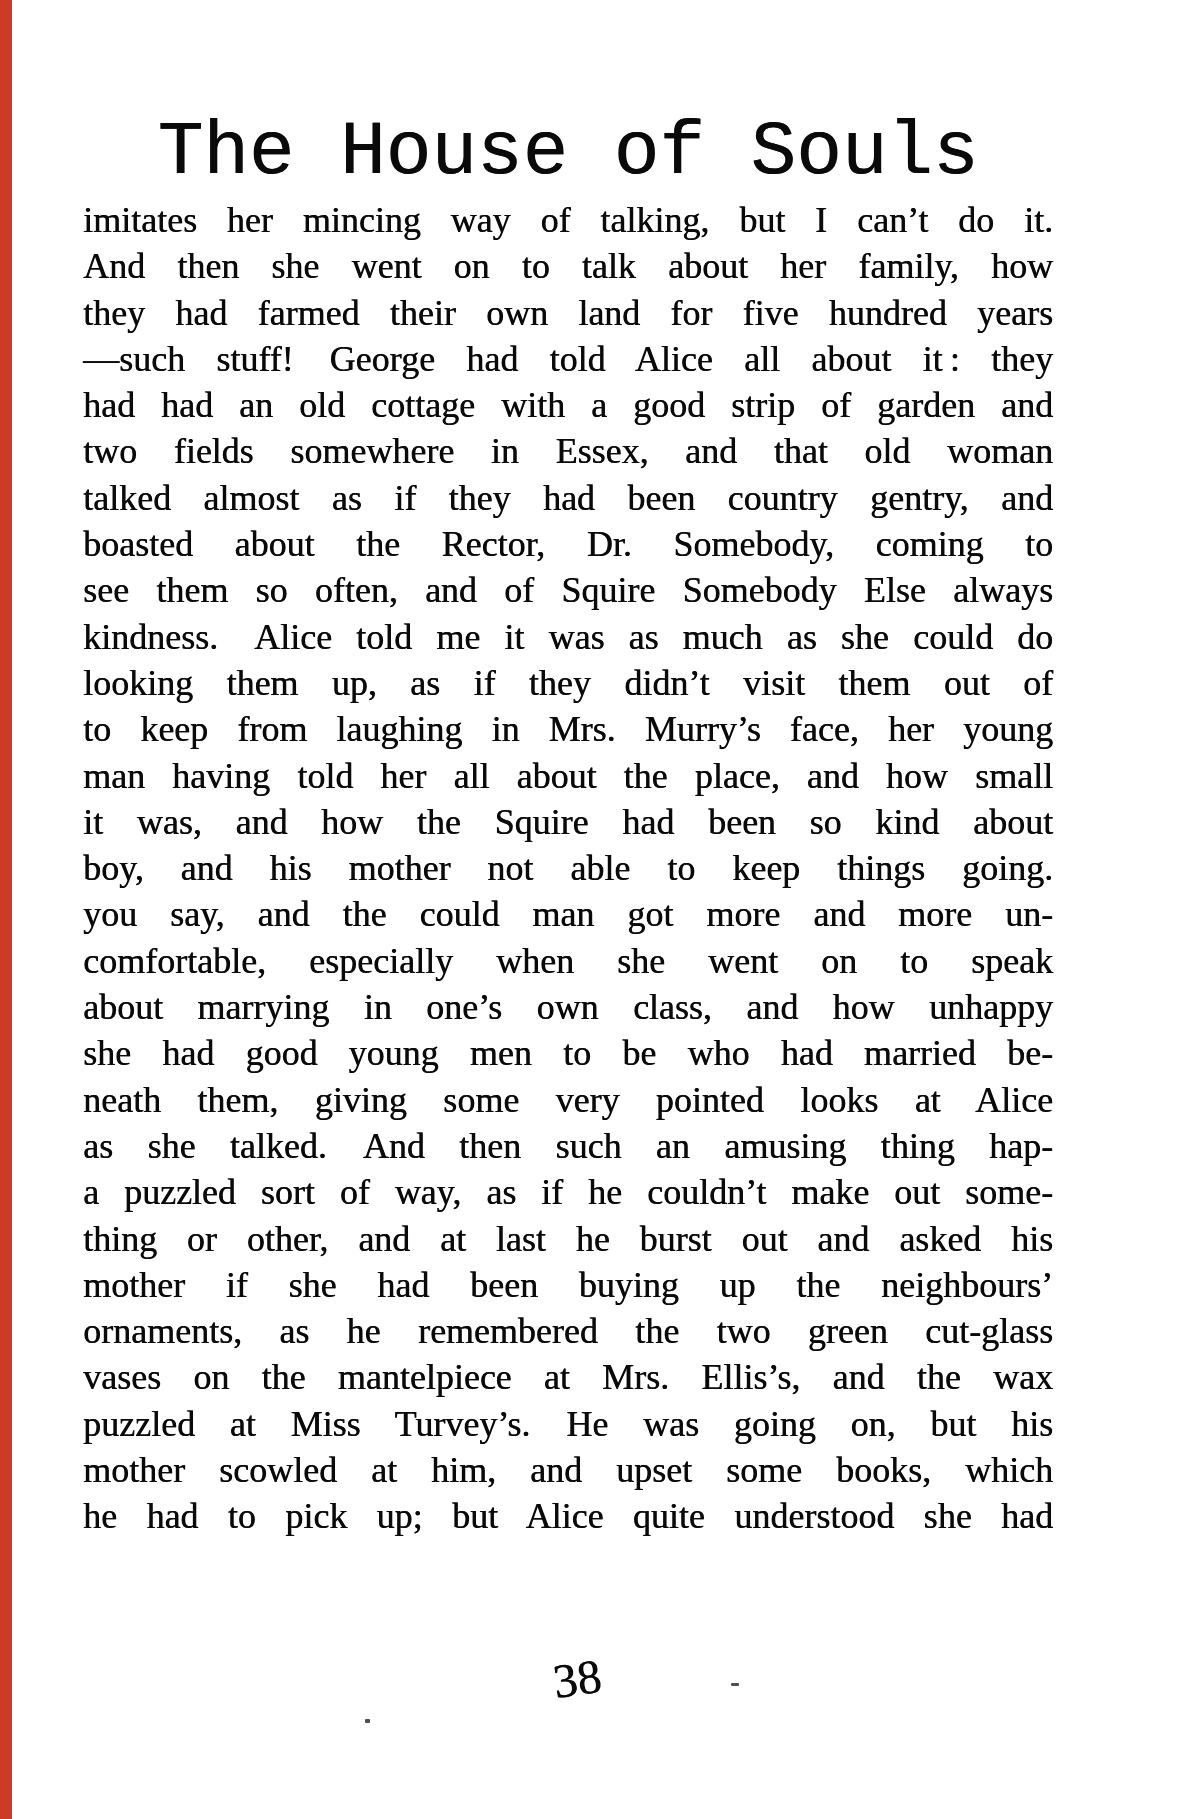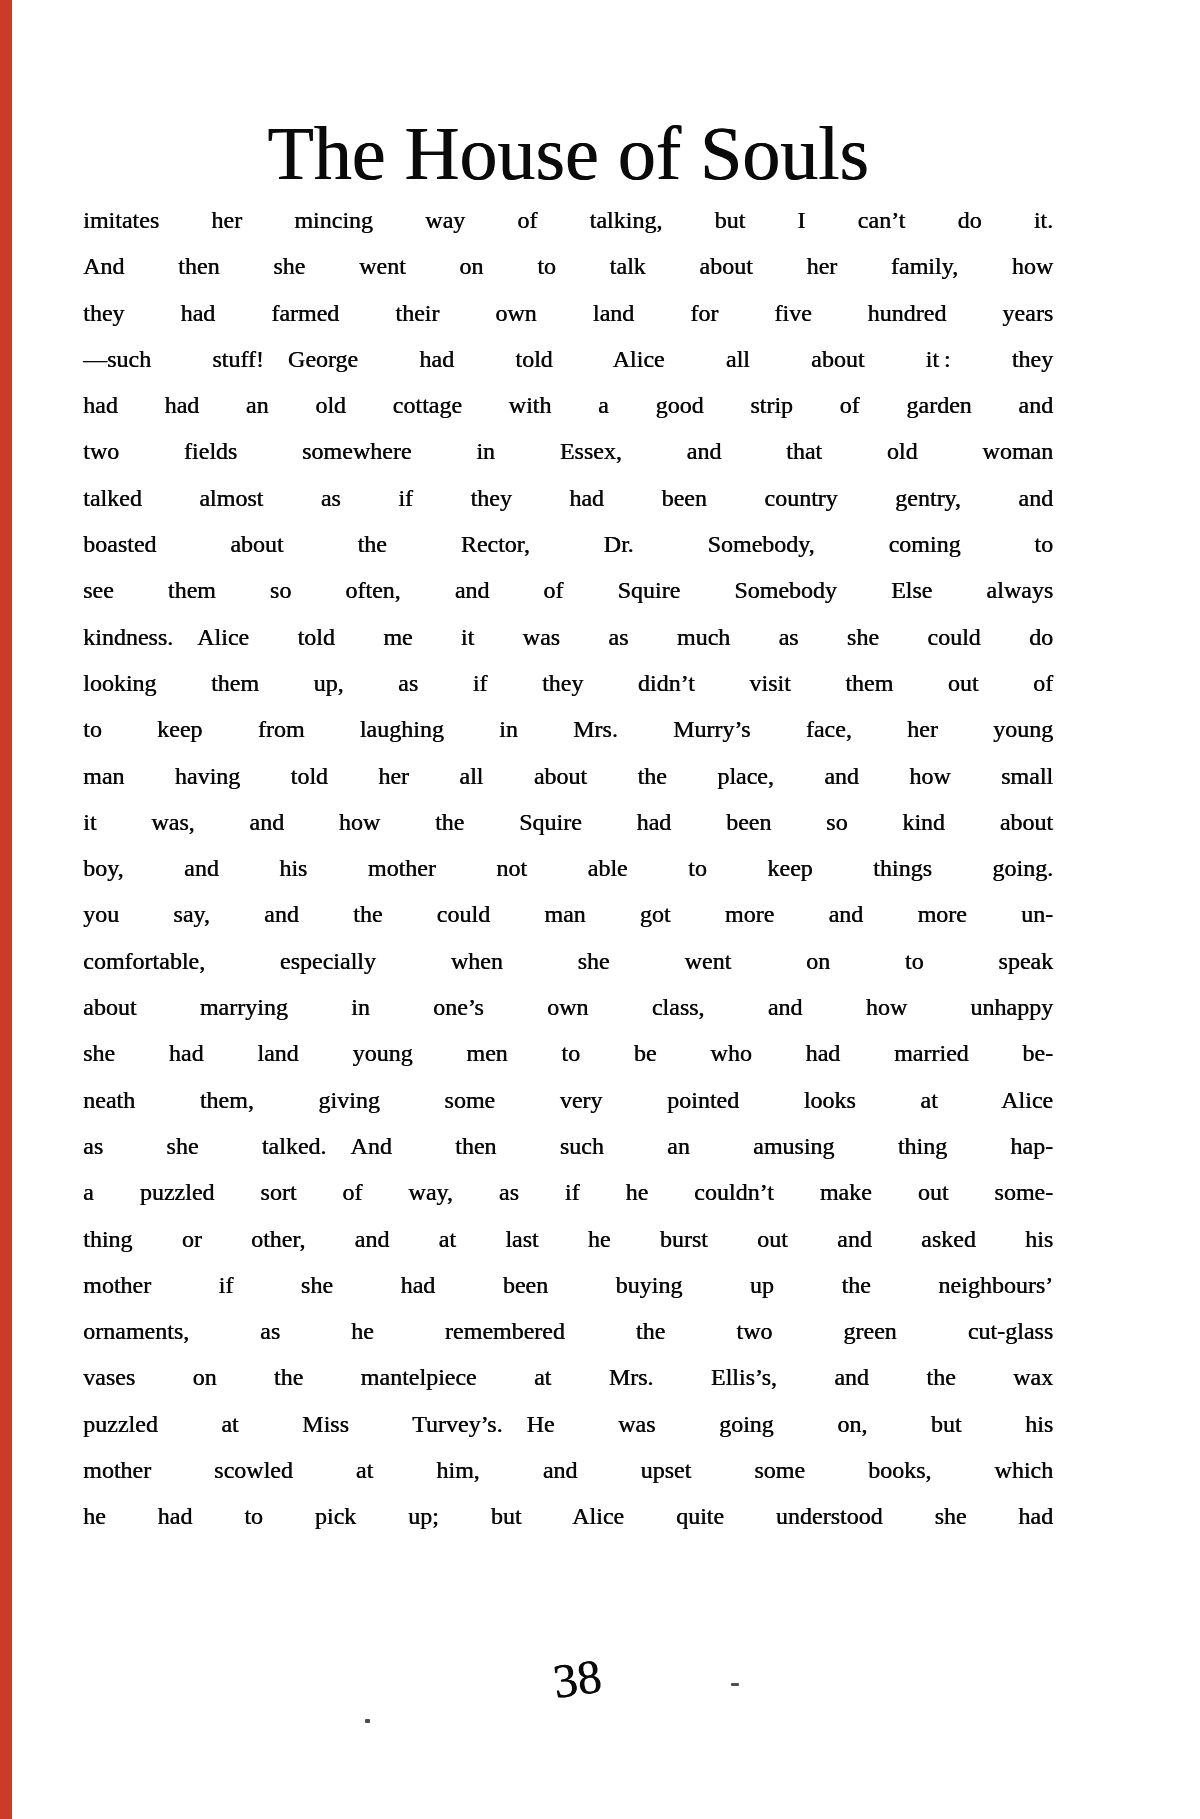--- a/index.html
+++ b/index.html
@@ -22,28 +22,29 @@
     position: absolute;
     left: 83px; top: 115px;
     width: 970px;
     margin: 0;
     font-size: 76px;
     font-weight: normal;
     line-height: 76px;
     text-align: center;
     white-space: nowrap;
     text-shadow: 0.6px 0 0 currentColor;
+    font-family: Liberation Mono, monospace;
   }
   .body-text {
     position: absolute;
     left: 83px; top: 197px;
     width: 970px;
   }
   .line {
-    font-size: 24px;
+    font-size: 36px;
     line-height: 46.3px;
     height: 46.3px;
     text-align: justify;
     text-align-last: justify;
     text-shadow: 0.5px 0 0 currentColor;
     overflow: visible;
     font-family: Liberation Serif, serif;
   }
   .page-number {
     position: absolute;
@@ -80,21 +81,21 @@
       <div class="line">see them so often, and of Squire Somebody Else always</div>
       <div class="line">kindness.  Alice told me it was as much as she could do</div>
       <div class="line">looking them up, as if they didn’t visit them out of</div>
       <div class="line">to keep from laughing in Mrs. Murry’s face, her young</div>
       <div class="line">man having told her all about the place, and how small</div>
       <div class="line">it was, and how the Squire had been so kind about</div>
       <div class="line">boy, and his mother not able to keep things going.</div>
       <div class="line">you say, and the could man got more and more un-</div>
       <div class="line">comfortable, especially when she went on to speak</div>
       <div class="line">about marrying in one’s own class, and how unhappy</div>
-      <div class="line">she had land young men to be who had married be-</div>
+      <div class="line">she had good young men to be who had married be-</div>
       <div class="line">neath them, giving some very pointed looks at Alice</div>
       <div class="line">as she talked.  And then such an amusing thing hap-</div>
       <div class="line">a puzzled sort of way, as if he couldn’t make out some-</div>
       <div class="line">thing or other, and at last he burst out and asked his</div>
       <div class="line">mother if she had been buying up the neighbours’</div>
       <div class="line">ornaments, as he remembered the two green cut-glass</div>
       <div class="line">vases on the mantelpiece at Mrs. Ellis’s, and the wax</div>
       <div class="line">puzzled at Miss Turvey’s.  He was going on, but his</div>
       <div class="line">mother scowled at him, and upset some books, which</div>
       <div class="line">he had to pick up; but Alice quite understood she had</div>

